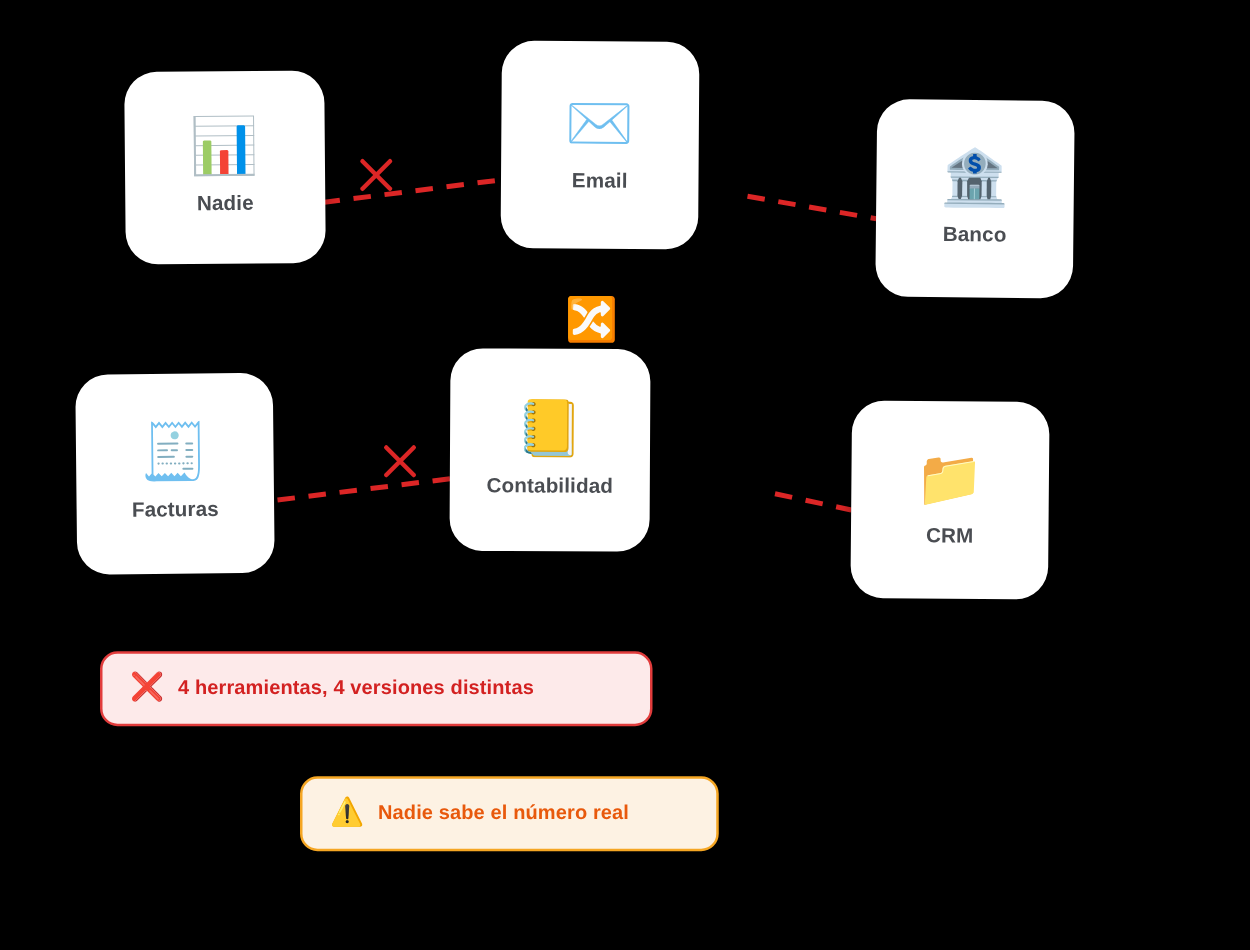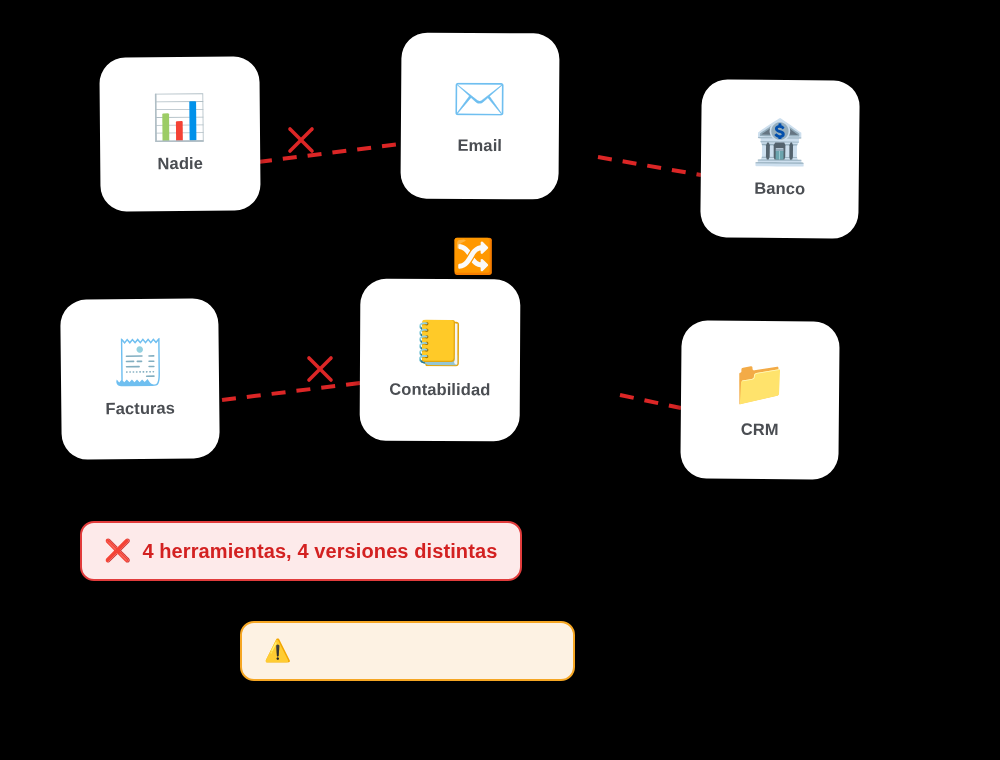--- a/index.html
+++ b/index.html
@@ -84,21 +84,21 @@
     z-index: 4;
     padding: 0 22px;
   }
   .banner-icon {
     font-size: 22px;
     line-height: 1;
     margin-right: 11px;
     font-family: "DejaVu Sans", sans-serif;
   }
   .banner-text {
-    font-size: 20px;
+    font-size: 16px;
     font-weight: 700;
     letter-spacing: 0.1px;
     white-space: nowrap;
     font-family: "Liberation Sans", sans-serif;
   }
 
   #banner-mismatch {
     left: 80px;
     top: 521px;
     width: 442px;
@@ -170,15 +170,16 @@
 
   <span class="shuffle-badge" id="shuffle-badge" style="left: 452px; top: 239px;">🔀</span>
 
   <div class="banner" id="banner-mismatch">
     <span class="banner-icon">❌</span>
     <span class="banner-text">4 herramientas, 4 versiones distintas</span>
   </div>
 
   <div class="banner" id="banner-unknown">
     <span class="banner-icon">⚠️</span>
+    <span class="banner-text">Nadie sabe el número real</span>
   </div>
 
 </div>
 
 </body></html>

